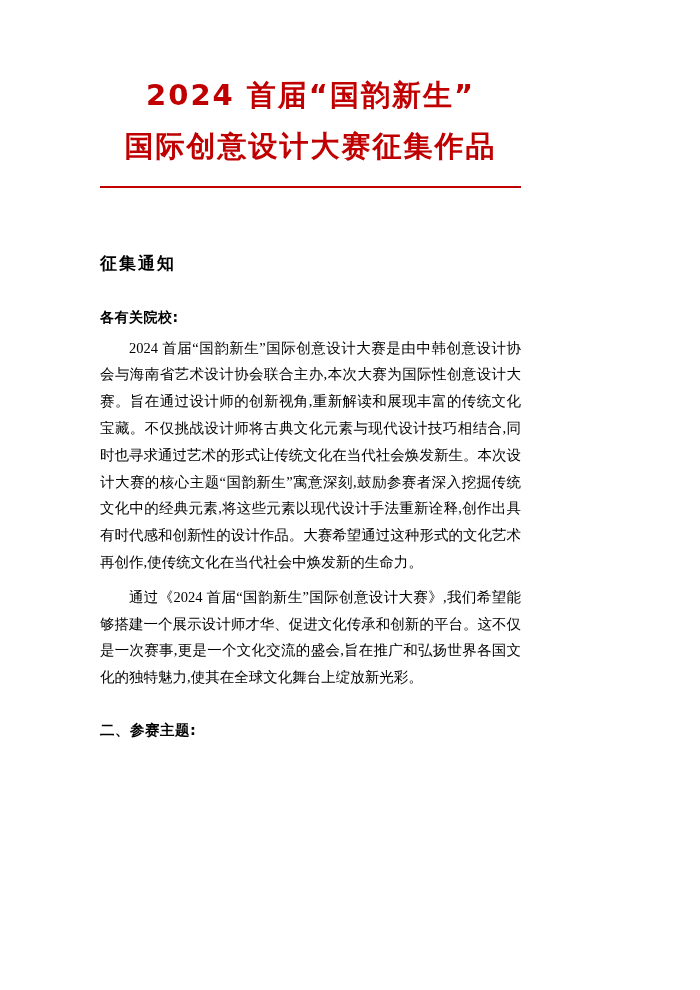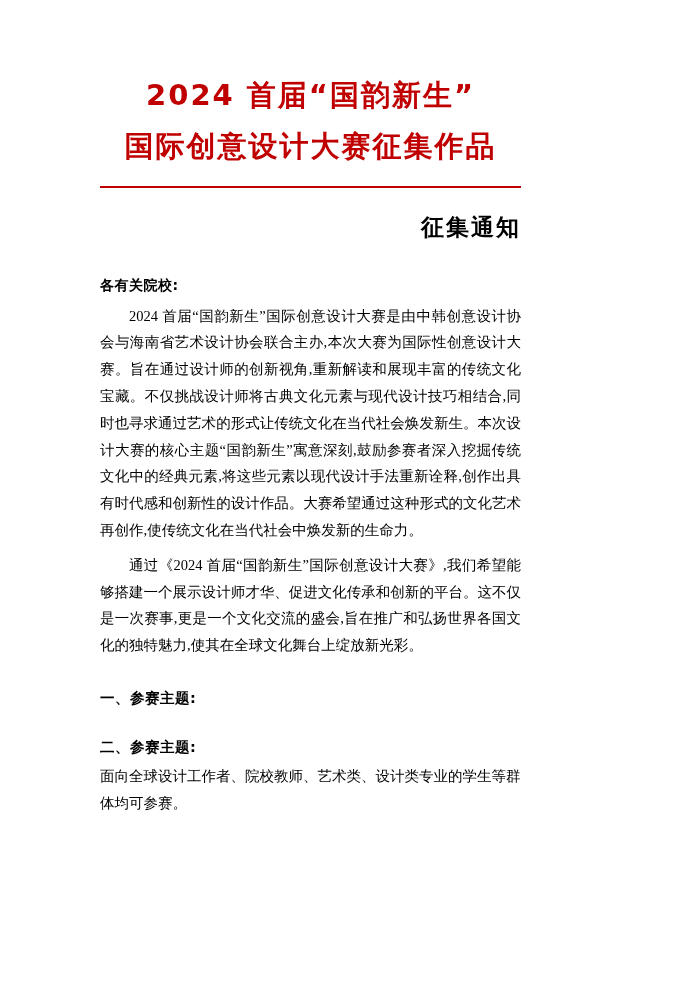--- a/index.html
+++ b/index.html
@@ -33,25 +33,25 @@
     line-height: 1.75;
     white-space: nowrap;
   }
   .title-rule {
     margin: 14px auto 0 auto;
     width: 100%;
     height: 2px;
     background: #c00000;
   }
   .subtitle {
-    text-align: right;
+    text-align: left;
     font-family: "DejaVu Sans", sans-serif;
     font-weight: bold;
-    font-size: 23px;
-    margin-top: 24px;
+    font-size: 17px;
+    margin-top: 64px;
     letter-spacing: 2px;
   }
   .section-label {
     font-family: "DejaVu Sans", sans-serif;
     font-weight: bold;
     font-size: 14px;
     margin-top: 34px;
     letter-spacing: 0.5px;
   }
   .para {
@@ -95,18 +95,16 @@
   </div>
 
   <div class="subtitle">征集通知</div>
 
   <div class="section-label">各有关院校:</div>
 
   <div class="para">2024 首届“国韵新生”国际创意设计大赛是由中韩创意设计协会与海南省艺术设计协会联合主办,本次大赛为国际性创意设计大赛。旨在通过设计师的创新视角,重新解读和展现丰富的传统文化宝藏。不仅挑战设计师将古典文化元素与现代设计技巧相结合,同时也寻求通过艺术的形式让传统文化在当代社会焕发新生。本次设计大赛的核心主题“国韵新生”寓意深刻,鼓励参赛者深入挖掘传统文化中的经典元素,将这些元素以现代设计手法重新诠释,创作出具有时代感和创新性的设计作品。大赛希望通过这种形式的文化艺术再创作,使传统文化在当代社会中焕发新的生命力。</div>
 
   <div class="para">通过《2024 首届“国韵新生”国际创意设计大赛》,我们希望能够搭建一个展示设计师才华、促进文化传承和创新的平台。这不仅是一次赛事,更是一个文化交流的盛会,旨在推广和弘扬世界各国文化的独特魅力,使其在全球文化舞台上绽放新光彩。</div>
 
-  <div class="heading">一、参赛主题:</div>
 
   <div class="heading">二、参赛主题:</div>
-  <div class="body-line">面向全球设计工作者、院校教师、艺术类、设计类专业的学生等群体均可参赛。</div>
 
 </div>
 
 </body></html>

